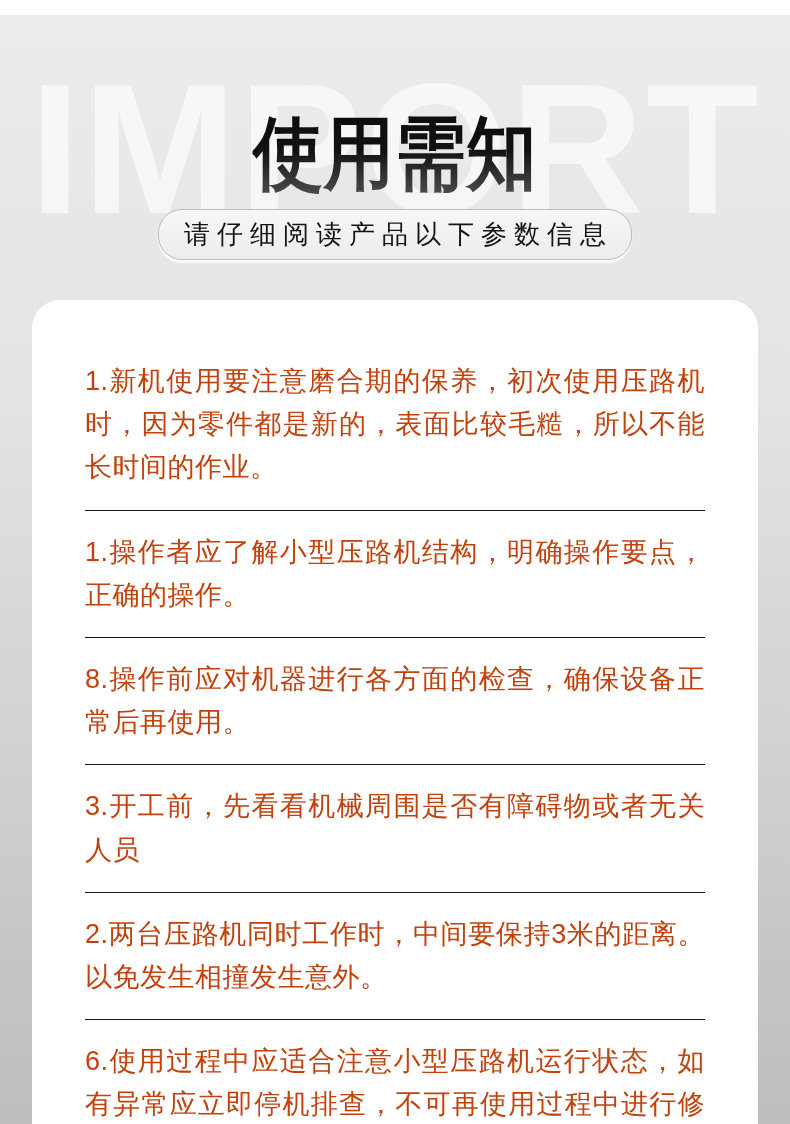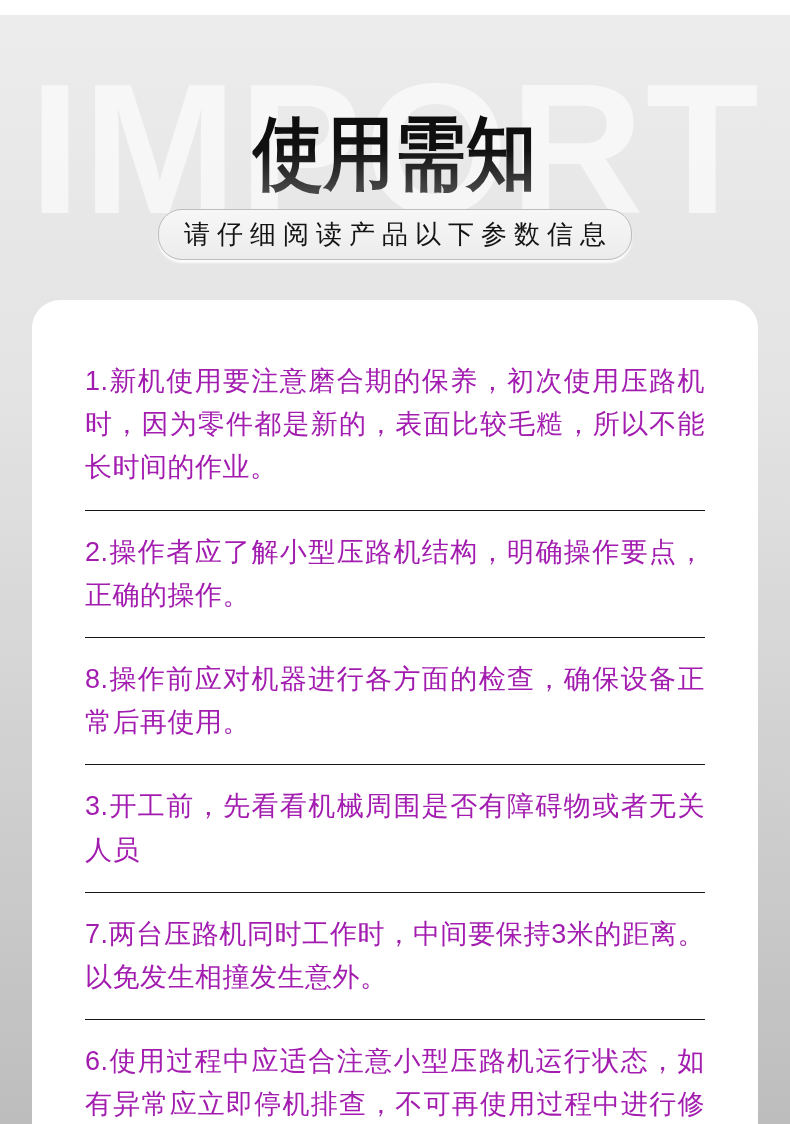--- a/index.html
+++ b/index.html
@@ -83,21 +83,21 @@
     margin: 40px auto 0;
     background: #ffffff;
     border-radius: 28px;
     padding: 40px 53px 30px;
   }
 
   .notice {
     font-size: 27px;
     line-height: 1.6;
     letter-spacing: 0.5px;
-    color: #a21caf;
+    color: #c2410c;
     padding: 20px 0;
     text-align: justify;
   }
   .notice.divided {
     border-bottom: 1.5px solid #141414;
   }
 </style>
 </head>
 <body>
 
@@ -108,21 +108,21 @@
 
     <div class="header">
       <h1 class="title">使用需知</h1>
       <div class="pill">
         <span>请仔细阅读产品以下参数信息</span>
       </div>
     </div>
 
     <section class="card">
       <p class="notice divided">1.新机使用要注意磨合期的保养，初次使用压路机时，因为零件都是新的，表面比较毛糙，所以不能长时间的作业。</p>
-      <p class="notice divided">2.操作者应了解小型压路机结构，明确操作要点，正确的操作。</p>
+      <p class="notice divided">1.操作者应了解小型压路机结构，明确操作要点，正确的操作。</p>
       <p class="notice divided">8.操作前应对机器进行各方面的检查，确保设备正常后再使用。</p>
       <p class="notice divided">3.开工前，先看看机械周围是否有障碍物或者无关人员</p>
-      <p class="notice divided">7.两台压路机同时工作时，中间要保持3米的距离。以免发生相撞发生意外。</p>
+      <p class="notice divided">2.两台压路机同时工作时，中间要保持3米的距离。以免发生相撞发生意外。</p>
       <p class="notice">6.使用过程中应适合注意小型压路机运行状态，如有异常应立即停机排查，不可再使用过程中进行修理。</p>
     </section>
 
   </div>
 </div>
 
 </body></html>

